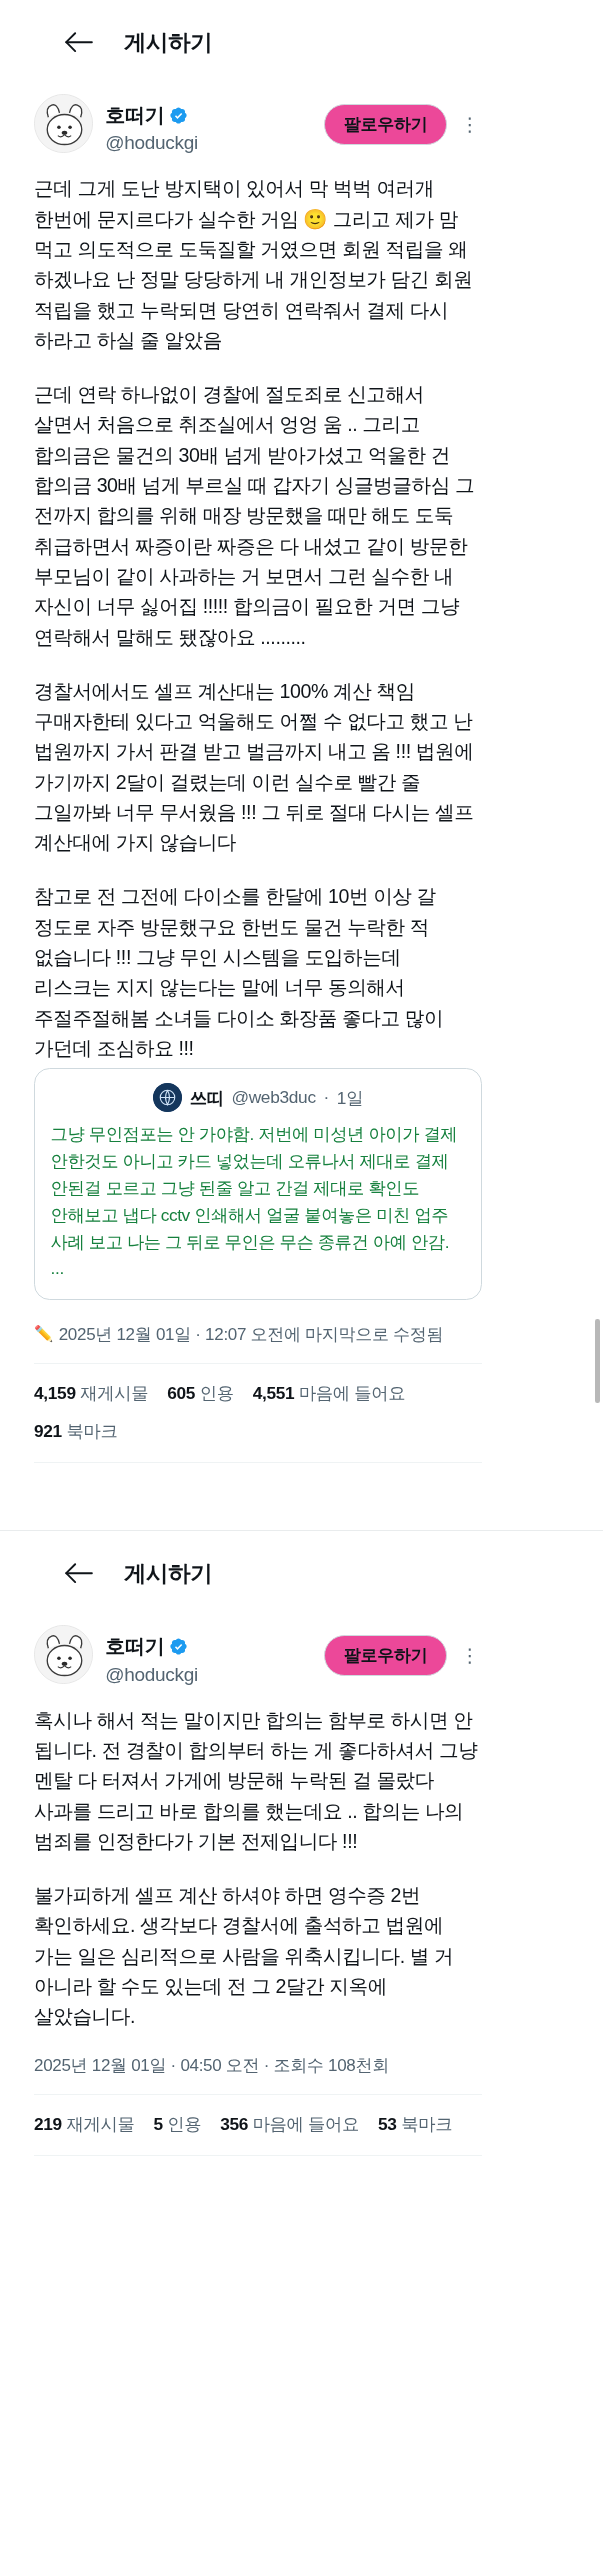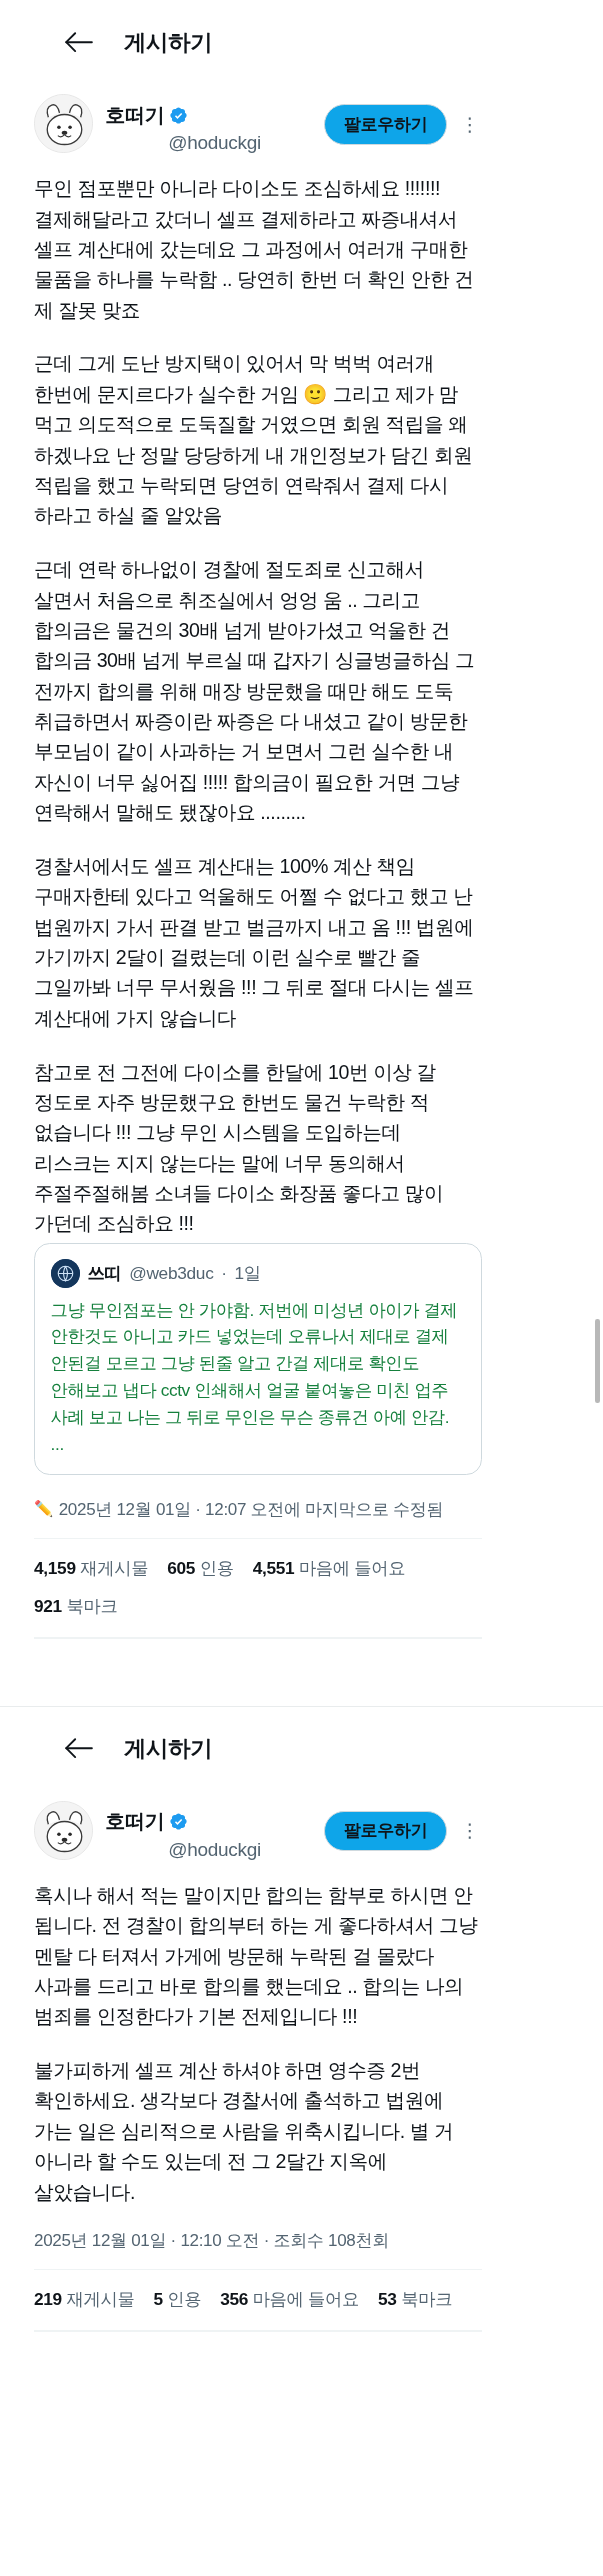--- a/index.html
+++ b/index.html
@@ -62,21 +62,20 @@
     border: 0.6px solid #e6e6e6;
     flex: 0 0 auto;
     position: relative;
     overflow: hidden;
   }
   .avatar svg { display: block; }
   .name-block {
     margin-left: 12.3px;
     flex: 1 1 auto;
     padding-top: 7.8px;
-    text-align: center;
   }
   .display-name-row {
     display: flex;
     align-items: center;
     gap: 4.5px;
   }
   .display-name {
     font-size: 20px;
     font-weight: bold;
     letter-spacing: -0.3px;
@@ -94,21 +93,21 @@
   }
   .header-actions {
     display: flex;
     align-items: center;
     gap: 10px;
     padding-top: 10px;
   }
   .follow-btn {
     border: 1.1px solid #cfd9de;
     border-radius: 558px;
-    background: #0ea5e9;
+    background: #ec4899;
     color: #0f1419;
     font-size: 17px;
     font-weight: bold;
     padding: 7.8px 19px;
     cursor: pointer;
     font-family: "Liberation Sans", sans-serif;
     letter-spacing: -0.3px;
   }
   .more-btn {
     width: 24.6px;
@@ -140,20 +139,21 @@
   .quote {
     margin: 4.5px 34px 0 34px;
     border: 1.1px solid #cfd9de;
     border-radius: 15.6px;
     padding: 14.5px 15.6px 17px 15.6px;
   }
   .quote-head {
     display: flex;
     align-items: center;
     gap: 7.8px;
+    justify-content: center;
   }
   .quote-avatar {
     width: 29px;
     height: 29px;
     border-radius: 50%;
     background: #1b3f6b;
     flex: 0 0 auto;
     display: flex;
     align-items: center;
     justify-content: center;
@@ -289,21 +289,20 @@
         </div>
         <div class="handle">@hoduckgi</div>
       </div>
       <div class="header-actions">
         <button class="follow-btn">팔로우하기</button>
         <div class="more-btn">⋮</div>
       </div>
     </div>
 
     <div class="post-body">
-      <div class="para">무인 점포뿐만 아니라 다이소도 조심하세요 !!!!!!! 결제해달라고 갔더니 셀프 결제하라고 짜증내셔서 셀프 계산대에 갔는데요 그 과정에서 여러개 구매한 물품을 하나를 누락함 .. 당연히 한번 더 확인 안한 건 제 잘못 맞죠</div>
       <div class="para">근데 그게 도난 방지택이 있어서 막 벅벅 여러개 한번에 문지르다가 실수한 거임 🙂 그리고 제가 맘 먹고 의도적으로 도둑질할 거였으면 회원 적립을 왜 하겠나요 난 정말 당당하게 내 개인정보가 담긴 회원 적립을 했고 누락되면 당연히 연락줘서 결제 다시 하라고 하실 줄 알았음</div>
       <div class="para">근데 연락 하나없이 경찰에 절도죄로 신고해서 살면서 처음으로 취조실에서 엉엉 움 .. 그리고 합의금은 물건의 30배 넘게 받아가셨고 억울한 건 합의금 30배 넘게 부르실 때 갑자기 싱글벙글하심 그 전까지 합의를 위해 매장 방문했을 때만 해도 도둑 취급하면서 짜증이란 짜증은 다 내셨고 같이 방문한 부모님이 같이 사과하는 거 보면서 그런 실수한 내 자신이 너무 싫어집 !!!!! 합의금이 필요한 거면 그냥 연락해서 말해도 됐잖아요 .........</div>
       <div class="para">경찰서에서도 셀프 계산대는 100% 계산 책임 구매자한테 있다고 억울해도 어쩔 수 없다고 했고 난 법원까지 가서 판결 받고 벌금까지 내고 옴 !!! 법원에 가기까지 2달이 걸렸는데 이런 실수로 빨간 줄 그일까봐 너무 무서웠음 !!! 그 뒤로 절대 다시는 셀프 계산대에 가지 않습니다</div>
       <div class="para">참고로 전 그전에 다이소를 한달에 10번 이상 갈 정도로 자주 방문했구요 한번도 물건 누락한 적 없습니다 !!! 그냥 무인 시스템을 도입하는데 리스크는 지지 않는다는 말에 너무 동의해서 주절주절해봄 소녀들 다이소 화장품 좋다고 많이 가던데 조심하요 !!!</div>
     </div>
 
     <div class="quote">
       <div class="quote-head">
         <div class="quote-avatar">
           <svg width="29" height="29" viewBox="0 0 52 52" aria-hidden="true">
@@ -393,21 +392,21 @@
         <button class="follow-btn">팔로우하기</button>
         <div class="more-btn">⋮</div>
       </div>
     </div>
 
     <div class="post-body">
       <div class="para">혹시나 해서 적는 말이지만 합의는 함부로 하시면 안 됩니다. 전 경찰이 합의부터 하는 게 좋다하셔서 그냥 멘탈 다 터져서 가게에 방문해 누락된 걸 몰랐다 사과를 드리고 바로 합의를 했는데요 .. 합의는 나의 범죄를 인정한다가 기본 전제입니다 !!!</div>
       <div class="para">불가피하게 셀프 계산 하셔야 하면 영수증 2번 확인하세요. 생각보다 경찰서에 출석하고 법원에 가는 일은 심리적으로 사람을 위축시킵니다. 별 거 아니라 할 수도 있는데 전 그 2달간 지옥에 살았습니다.</div>
     </div>
 
-    <div class="meta-plain">2025년 12월 01일 · 12:10 오전 · 조회수 108천회</div>
+    <div class="meta-plain">2025년 12월 01일 · 04:50 오전 · 조회수 108천회</div>
 
     <div class="divider"></div>
 
     <div class="stats-row">
       <span class="stat">
         <b>219</b> <span>재게시물</span>
       </span>
       <span class="stat">
         <b>5</b> <span>인용</span>
       </span>

